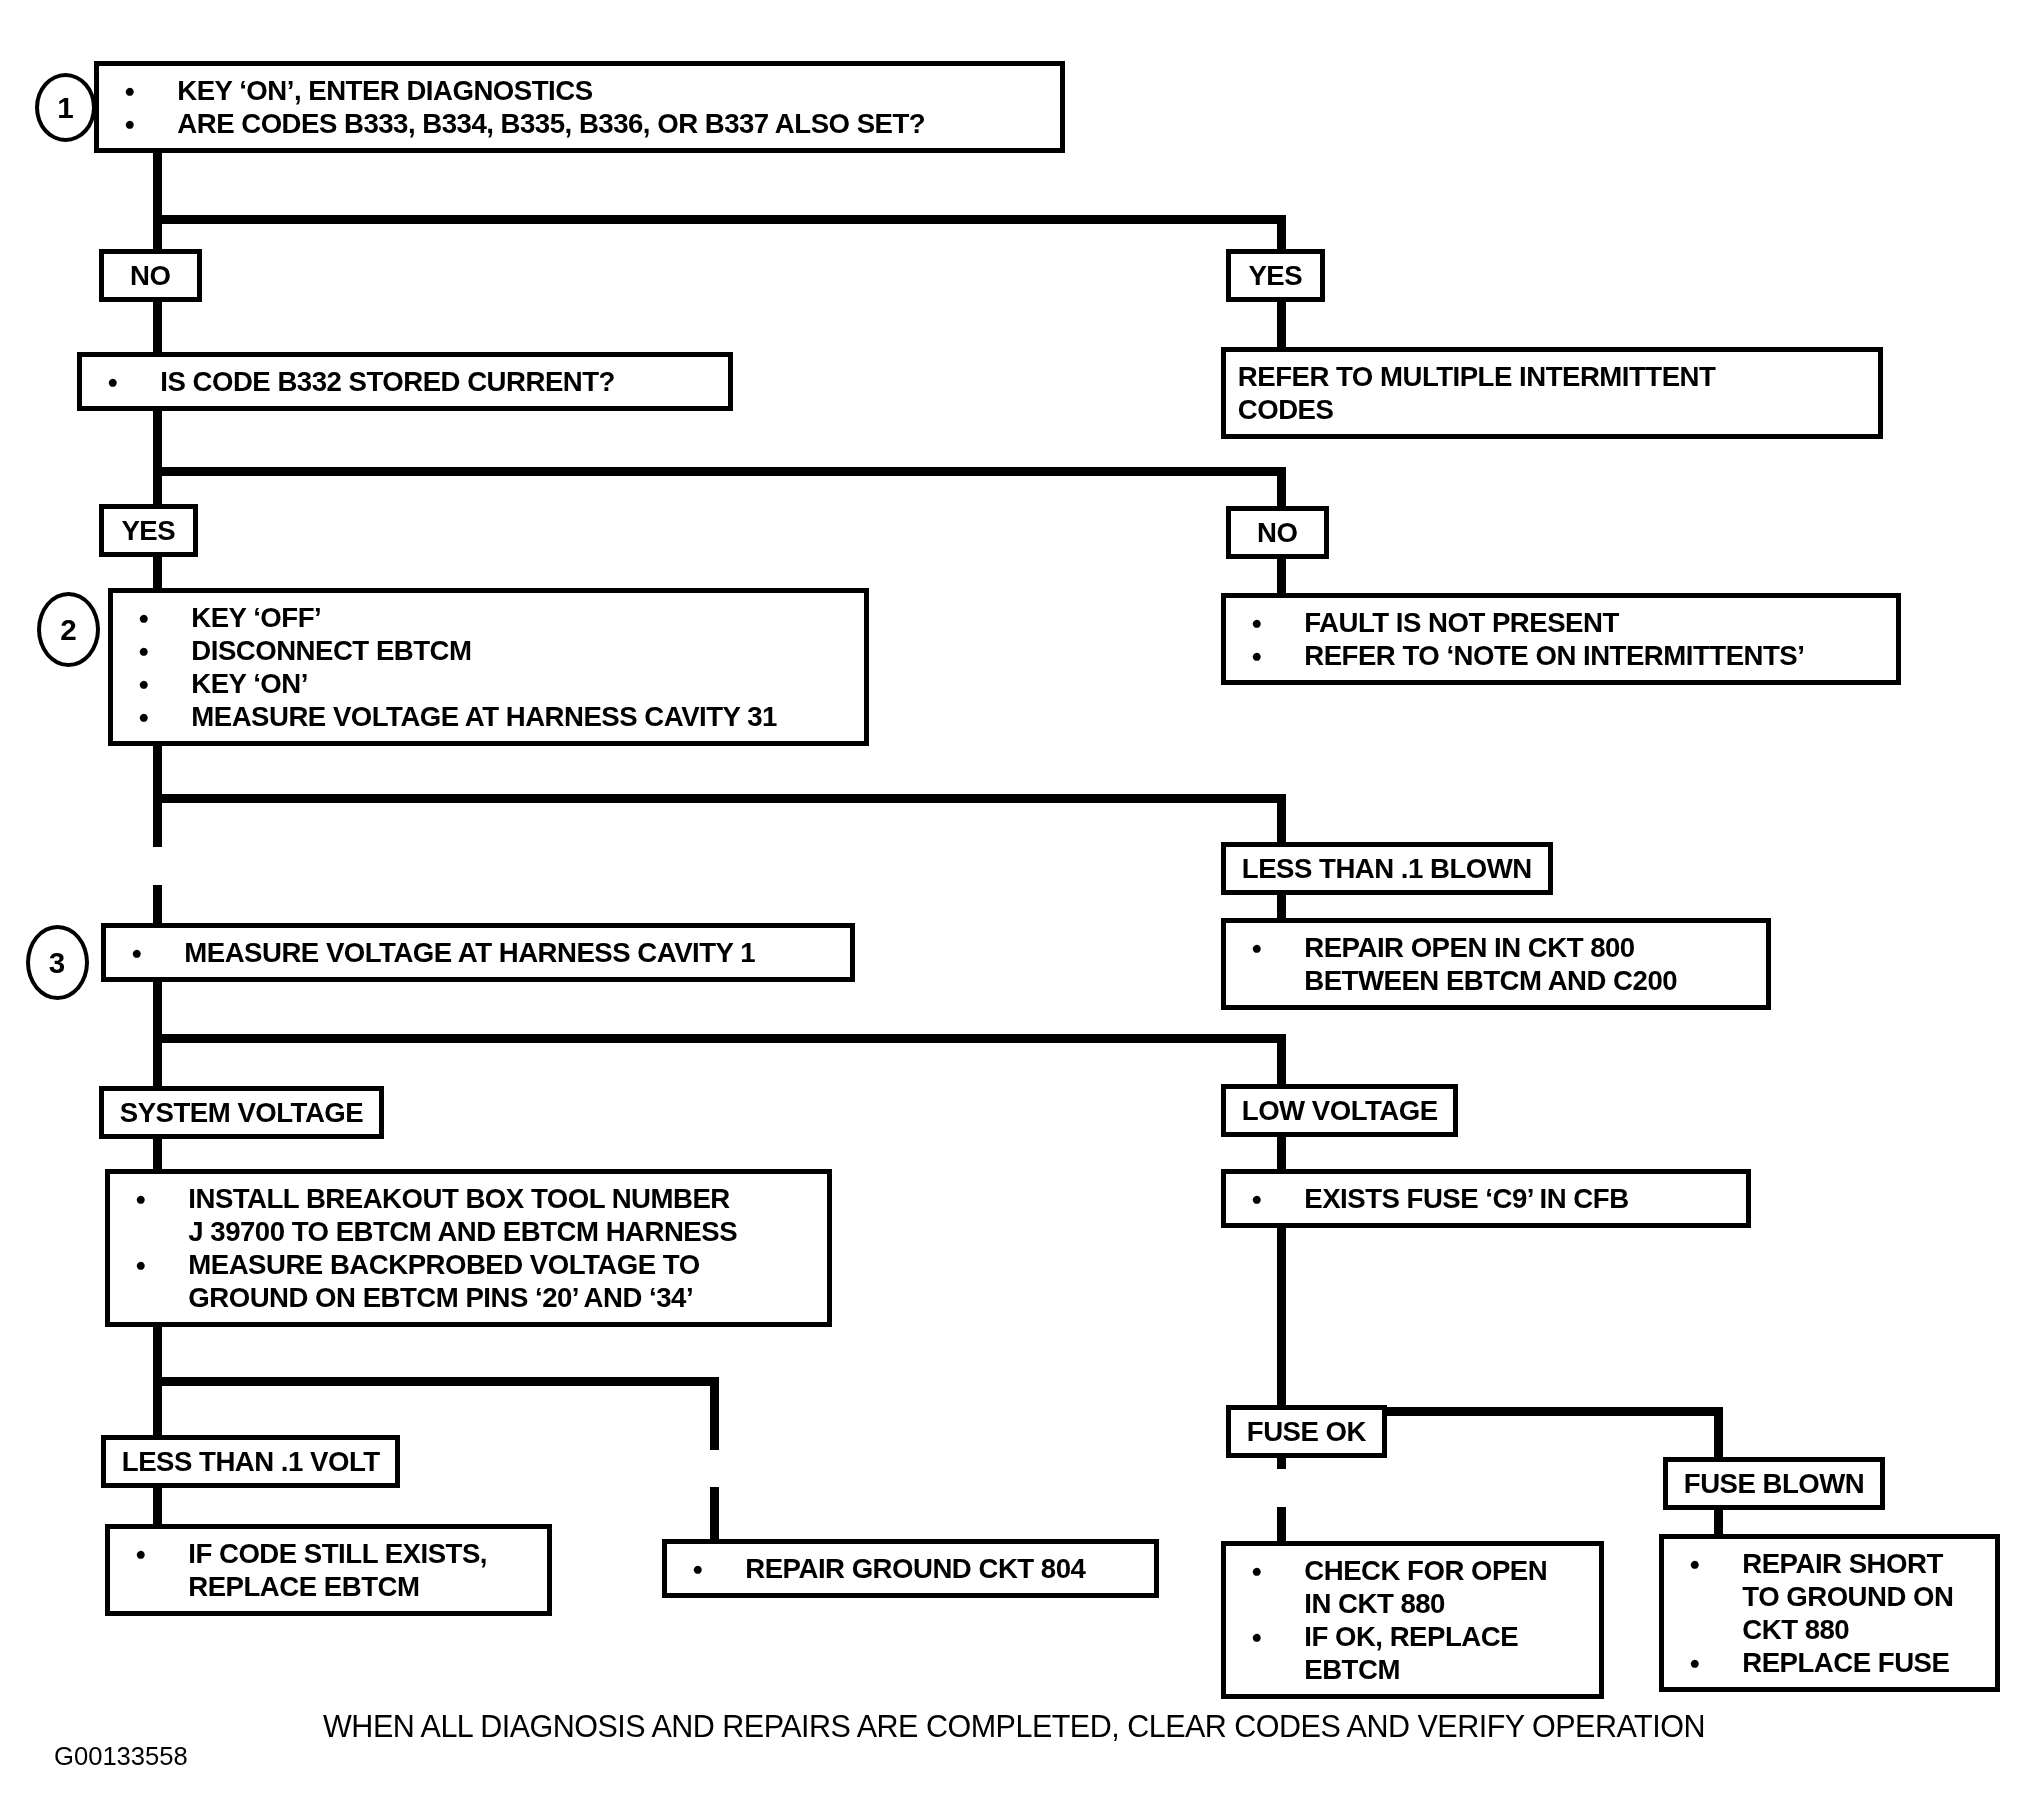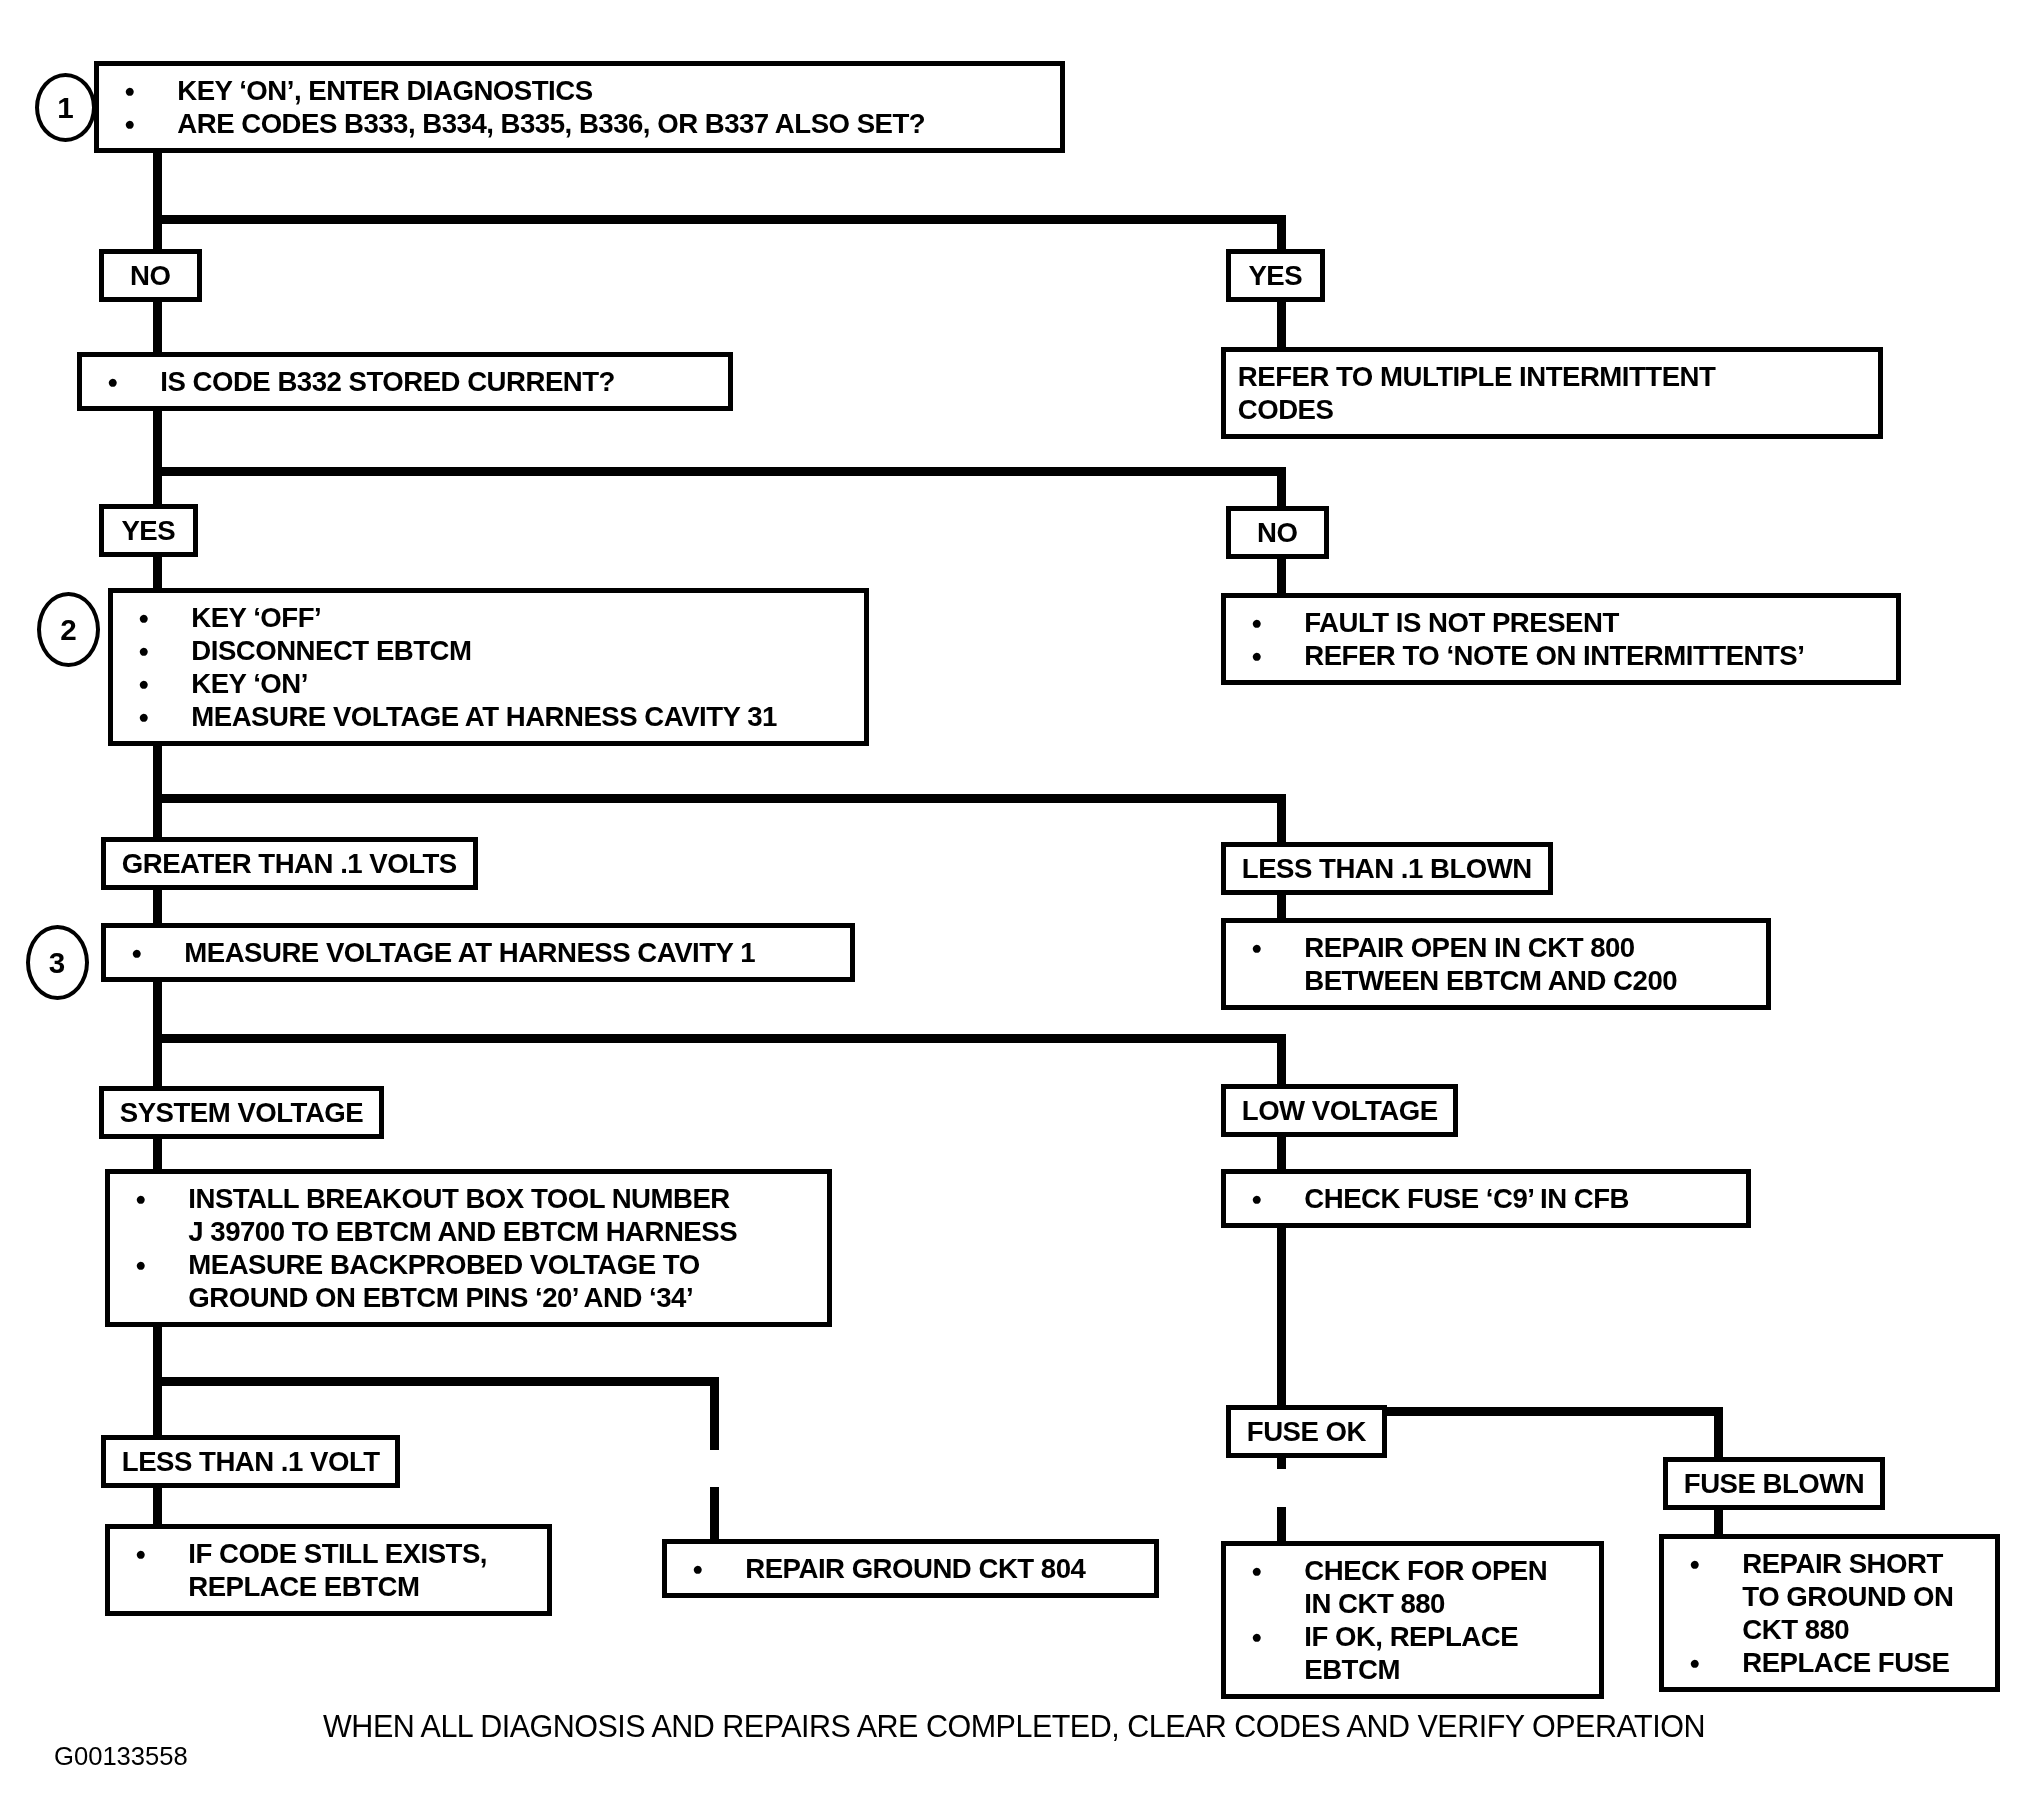--- a/index.html
+++ b/index.html
@@ -149,21 +149,20 @@
     <div class="row">
         <span class="bullet">●</span>
         <span class="btext nowrap">FAULT IS NOT PRESENT</span>
       </div>
     <div class="row">
         <span class="bullet">●</span>
         <span class="btext nowrap">REFER TO ‘NOTE ON INTERMITTENTS’</span>
       </div>
   </div>
 
-  <div class="label" style="left:101px;top:837px;"><span>GREATER THAN .1 VOLTS</span></div>
   <div class="label" style="left:1221px;top:842px;"><span>LESS THAN .1 BLOWN</span></div>
 
   <div class="box" style="left:101px;top:923px;width:720px;">
     <div class="row">
         <span class="bullet">●</span>
         <span class="btext nowrap">MEASURE VOLTAGE AT HARNESS CAVITY 1</span>
       </div>
   </div>
   <div class="box" style="left:1221px;top:918px;width:516px;">
     <div class="row">
@@ -184,21 +183,21 @@
       </div>
     <div class="row">
         <span class="bullet">●</span>
         <span class="btext">MEASURE BACKPROBED VOLTAGE TO
 GROUND ON EBTCM PINS ‘20’ AND ‘34’</span>
       </div>
   </div>
   <div class="box" style="left:1221px;top:1169px;width:496px;">
     <div class="row">
         <span class="bullet">●</span>
-        <span class="btext nowrap">CHECK FUSE ‘C9’ IN CFB</span>
+        <span class="btext nowrap">EXISTS FUSE ‘C9’ IN CFB</span>
       </div>
   </div>
 
   <div class="label" style="left:101px;top:1435px;"><span>LESS THAN .1 VOLT</span></div>
   <div class="label" style="left:1226px;top:1405px;"><span>FUSE OK</span></div>
   <div class="label" style="left:1663px;top:1457px;"><span>FUSE BLOWN</span></div>
 
   <div class="box" style="left:105px;top:1524px;width:413px;">
     <div class="row">
         <span class="bullet">●</span>

